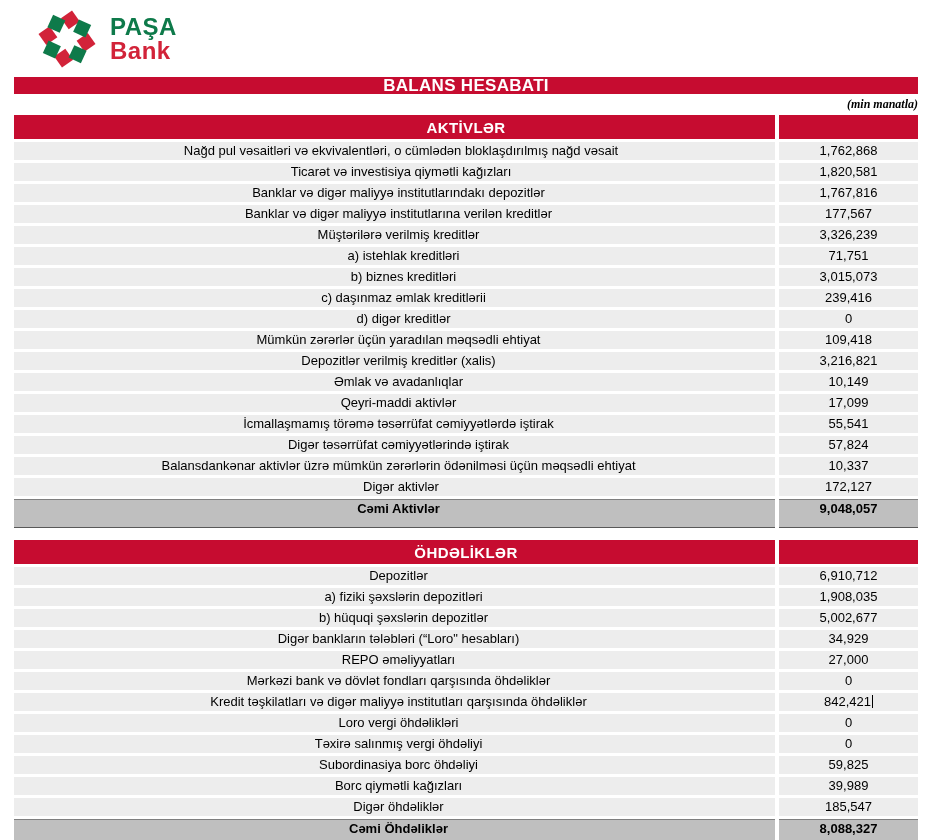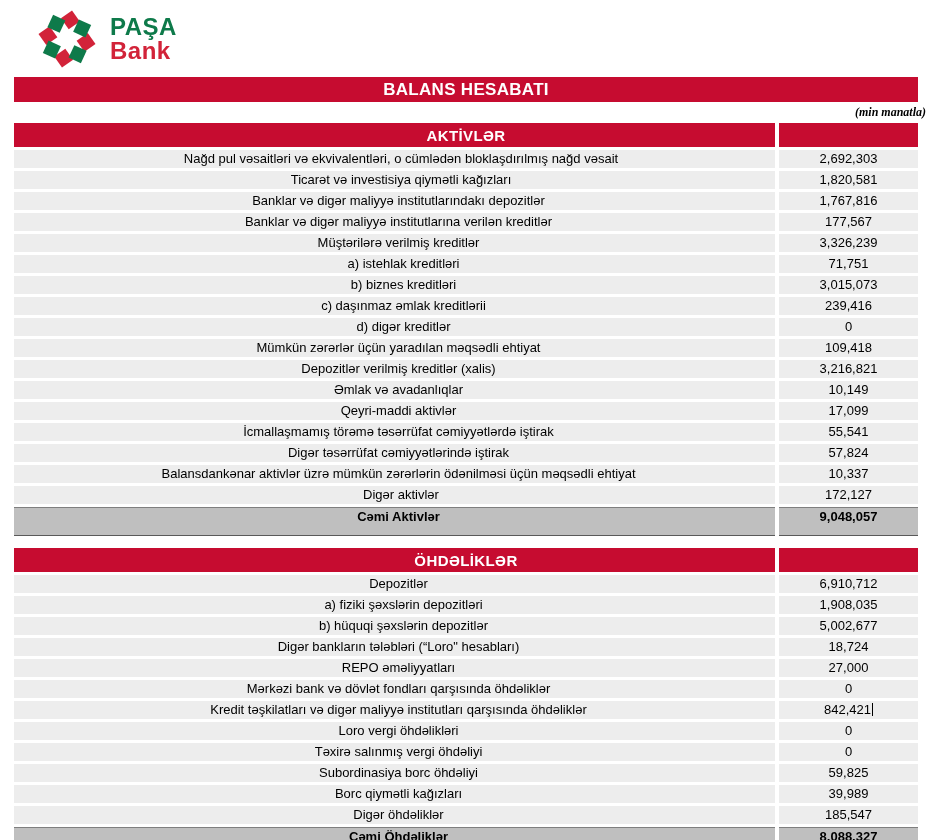--- a/index.html
+++ b/index.html
@@ -17,26 +17,26 @@
     position:relative;
   }
   
   .logo-row{display:flex;align-items:center;gap:12px;padding:8px 0 0 36px;height:70px;}
   .logo-icon svg{display:block;}
   .logo-text{display:flex;flex-direction:column;line-height:1.02;font-weight:bold;font-size:24px;letter-spacing:0.5px;}
   .logo-text .pasha{color:var(--logo-green);}
   .logo-text .bank{color:var(--logo-red);}
   
   .title-band{
-    margin:7px 10px 0 14px;height:25px;background:var(--brand-red);
+    margin:7px 10px 0 14px;height:17px;background:var(--brand-red);
     color:#fff;font-weight:bold;font-size:17px;letter-spacing:0.3px;
     display:flex;align-items:center;justify-content:center;
   }
   .unit-note{
-    margin:0 2px 0 14px;height:21px;line-height:21px;text-align:right;
+    margin:0 10px 0 14px;height:21px;line-height:21px;text-align:right;
     font-family:"Liberation Serif", serif;font-style:italic;font-weight:bold;font-size:12px;
   }
   
   .table{
     margin:0 10px 0 14px;
     display:grid;
     grid-template-columns:761px 139px;
     column-gap:4px;
     row-gap:3px;
   }
@@ -99,21 +99,21 @@
 
 <div class="table section1">
   <div class="hdr-wrap">
     <div class="hdr-cell"></div>
     <div class="hdr-cell"></div>
     <div class="hdr-title">AKTİVLƏR</div>
   </div>
 
     <div class="row">
       <div class="cell label" style="--indent: 13px;">Nağd pul vəsaitləri və ekvivalentləri, o cümlədən bloklaşdırılmış nağd vəsait</div>
-      <div class="cell value"><span>2,692,303</span></div>
+      <div class="cell value"><span>1,762,868</span></div>
     </div>
 
     <div class="row">
       <div class="cell label" style="--indent: 13px;">Ticarət və investisiya qiymətli kağızları</div>
       <div class="cell value"><span>1,820,581</span></div>
     </div>
 
     <div class="row">
       <div class="cell label" style="--indent: 8px;">Banklar və digər maliyyə institutlarındakı depozitlər</div>
       <div class="cell value"><span>1,767,816</span></div>
@@ -212,21 +212,21 @@
       <div class="cell value"><span>1,908,035</span></div>
     </div>
 
     <div class="row">
       <div class="cell label" style="--indent: 18px;">b) hüquqi şəxslərin depozitlər</div>
       <div class="cell value"><span>5,002,677</span></div>
     </div>
 
     <div class="row">
       <div class="cell label" style="--indent: 8px;">Digər bankların tələbləri (“Loro" hesabları)</div>
-      <div class="cell value"><span>18,724</span></div>
+      <div class="cell value"><span>34,929</span></div>
     </div>
 
     <div class="row">
       <div class="cell label" style="--indent: 8px;">REPO əməliyyatları</div>
       <div class="cell value"><span>27,000</span></div>
     </div>
 
     <div class="row">
       <div class="cell label" style="--indent: 8px;">Mərkəzi bank və dövlət fondları qarşısında öhdəliklər</div>
       <div class="cell value"><span>0</span></div>

